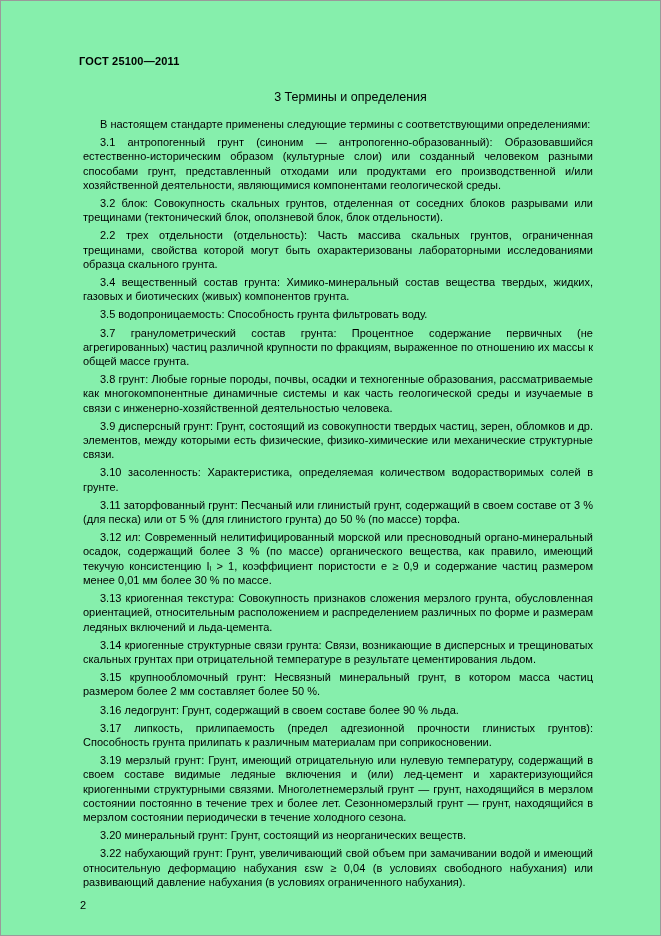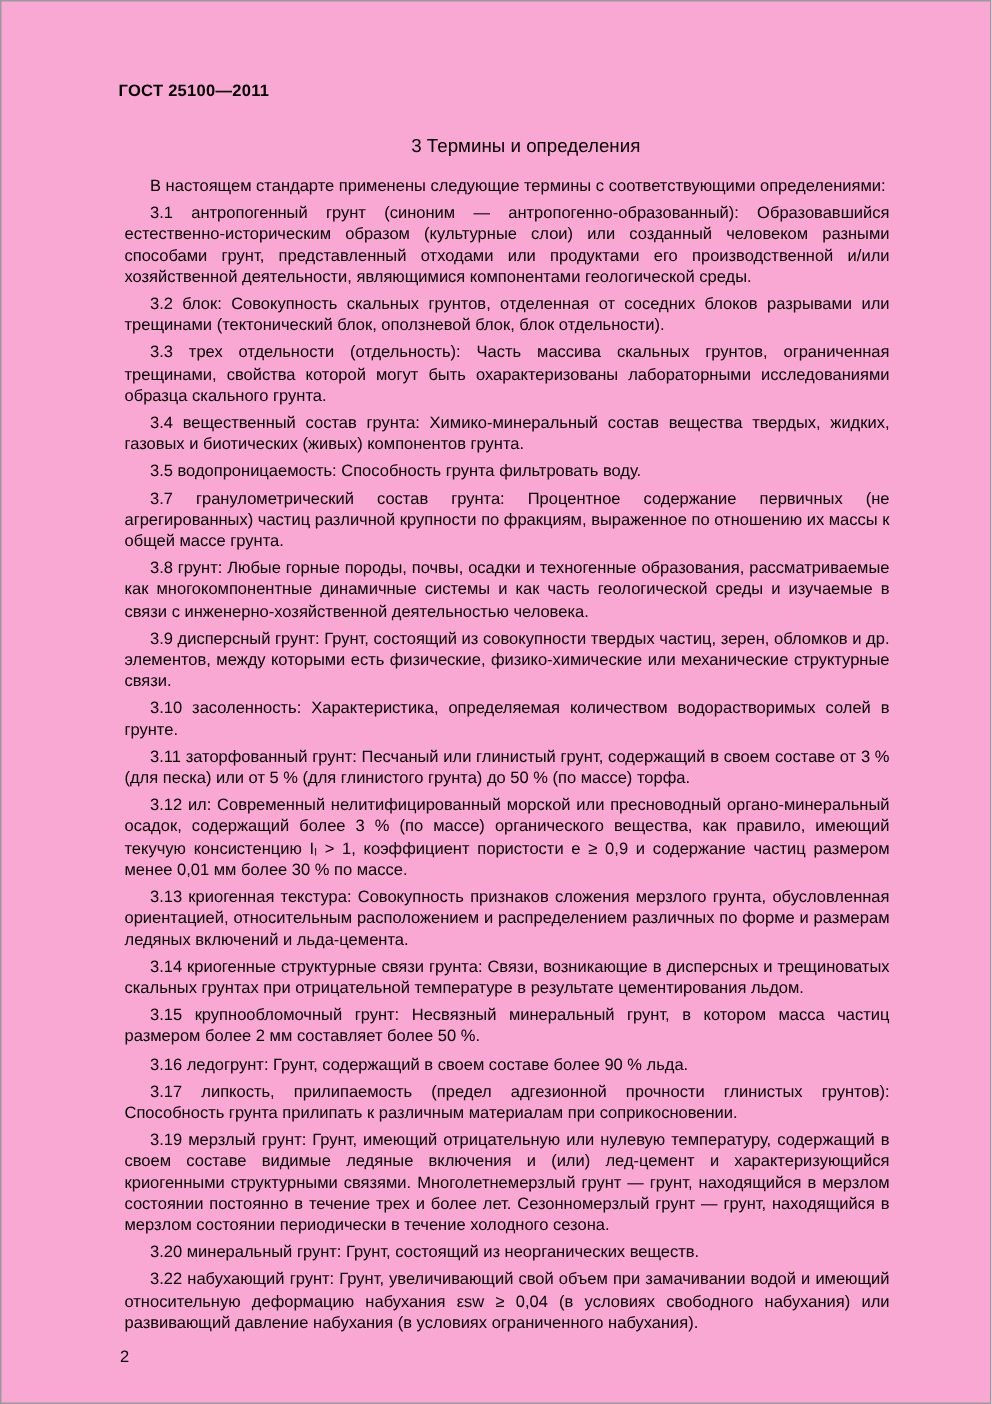--- a/index.html
+++ b/index.html
@@ -8,21 +8,21 @@
   body {
     width: 661px;
     height: 936px;
     font-family: "Liberation Sans", sans-serif;
     color: #000000;
   }
   .page {
     position: relative;
     width: 661px;
     height: 936px;
-    background: #f9a8d4;
+    background: #86efac;
     border: 1px solid #9a9a9a;
     padding: 54px 63px 0 78px;
     overflow: hidden;
   }
   .doc-header {
     font-size: 11px;
     font-weight: bold;
     letter-spacing: 0.2px;
   }
   .section-heading {
@@ -52,21 +52,21 @@
 <div class="page">
   <div class="doc-header">ГОСТ 25100—2011</div>
 
   <h2 class="section-heading">3 Термины и определения</h2>
 
   <p class="para">В настоящем стандарте применены следующие термины с соответствующими определениями:</p>
 
   <div id="terms-list">
       <p class="para"><span>3.1 </span><span class="term-name">антропогенный грунт (синоним — антропогенно-образованный):</span><span> Образовавшийся естественно-историческим образом (культурные слои) или созданный человеком разными способами грунт, представленный отходами или продуктами его производственной и/или хозяйственной деятельности, являющимися компонентами геологической среды.</span></p>
       <p class="para"><span>3.2 </span><span class="term-name">блок:</span><span> Совокупность скальных грунтов, отделенная от соседних блоков разрывами или трещинами (тектонический блок, оползневой блок, блок отдельности).</span></p>
-      <p class="para"><span>3.3 </span><span class="term-name">трех отдельности (отдельность):</span><span> Часть массива скальных грунтов, ограниченная трещинами, свойства которой могут быть охарактеризованы лабораторными исследованиями образца скального грунта.</span></p>
+      <p class="para"><span>2.2 </span><span class="term-name">трех отдельности (отдельность):</span><span> Часть массива скальных грунтов, ограниченная трещинами, свойства которой могут быть охарактеризованы лабораторными исследованиями образца скального грунта.</span></p>
       <p class="para"><span>3.4 </span><span class="term-name">вещественный состав грунта:</span><span> Химико-минеральный состав вещества твердых, жидких, газовых и биотических (живых) компонентов грунта.</span></p>
       <p class="para"><span>3.5 </span><span class="term-name">водопроницаемость:</span><span> Способность грунта фильтровать воду.</span></p>
       <p class="para"><span>3.7 </span><span class="term-name">гранулометрический состав грунта:</span><span> Процентное содержание первичных (не агрегированных) частиц различной крупности по фракциям, выраженное по отношению их массы к общей массе грунта.</span></p>
       <p class="para"><span>3.8 </span><span class="term-name">грунт:</span><span> Любые горные породы, почвы, осадки и техногенные образования, рассматриваемые как многокомпонентные динамичные системы и как часть геологической среды и изучаемые в связи с инженерно-хозяйственной деятельностью человека.</span></p>
       <p class="para"><span>3.9 </span><span class="term-name">дисперсный грунт:</span><span> Грунт, состоящий из совокупности твердых частиц, зерен, обломков и др. элементов, между которыми есть физические, физико-химические или механические структурные связи.</span></p>
       <p class="para"><span>3.10 </span><span class="term-name">засоленность:</span><span> Характеристика, определяемая количеством водорастворимых солей в грунте.</span></p>
       <p class="para"><span>3.11 </span><span class="term-name">заторфованный грунт:</span><span> Песчаный или глинистый грунт, содержащий в своем составе от 3 % (для песка) или от 5 % (для глинистого грунта) до 50 % (по массе) торфа.</span></p>
       <p class="para"><span>3.12 </span><span class="term-name">ил:</span><span> Современный нелитифицированный морской или пресноводный органо-минеральный осадок, содержащий более 3 % (по массе) органического вещества, как правило, имеющий текучую консистенцию Iₗ &gt; 1, коэффициент пористости e ≥ 0,9 и содержание частиц размером менее 0,01 мм более 30 % по массе.</span></p>
       <p class="para"><span>3.13 </span><span class="term-name">криогенная текстура:</span><span> Совокупность признаков сложения мерзлого грунта, обусловленная ориентацией, относительным расположением и распределением различных по форме и размерам ледяных включений и льда-цемента.</span></p>
       <p class="para"><span>3.14 </span><span class="term-name">криогенные структурные связи грунта:</span><span> Связи, возникающие в дисперсных и трещиноватых скальных грунтах при отрицательной температуре в результате цементирования льдом.</span></p>

